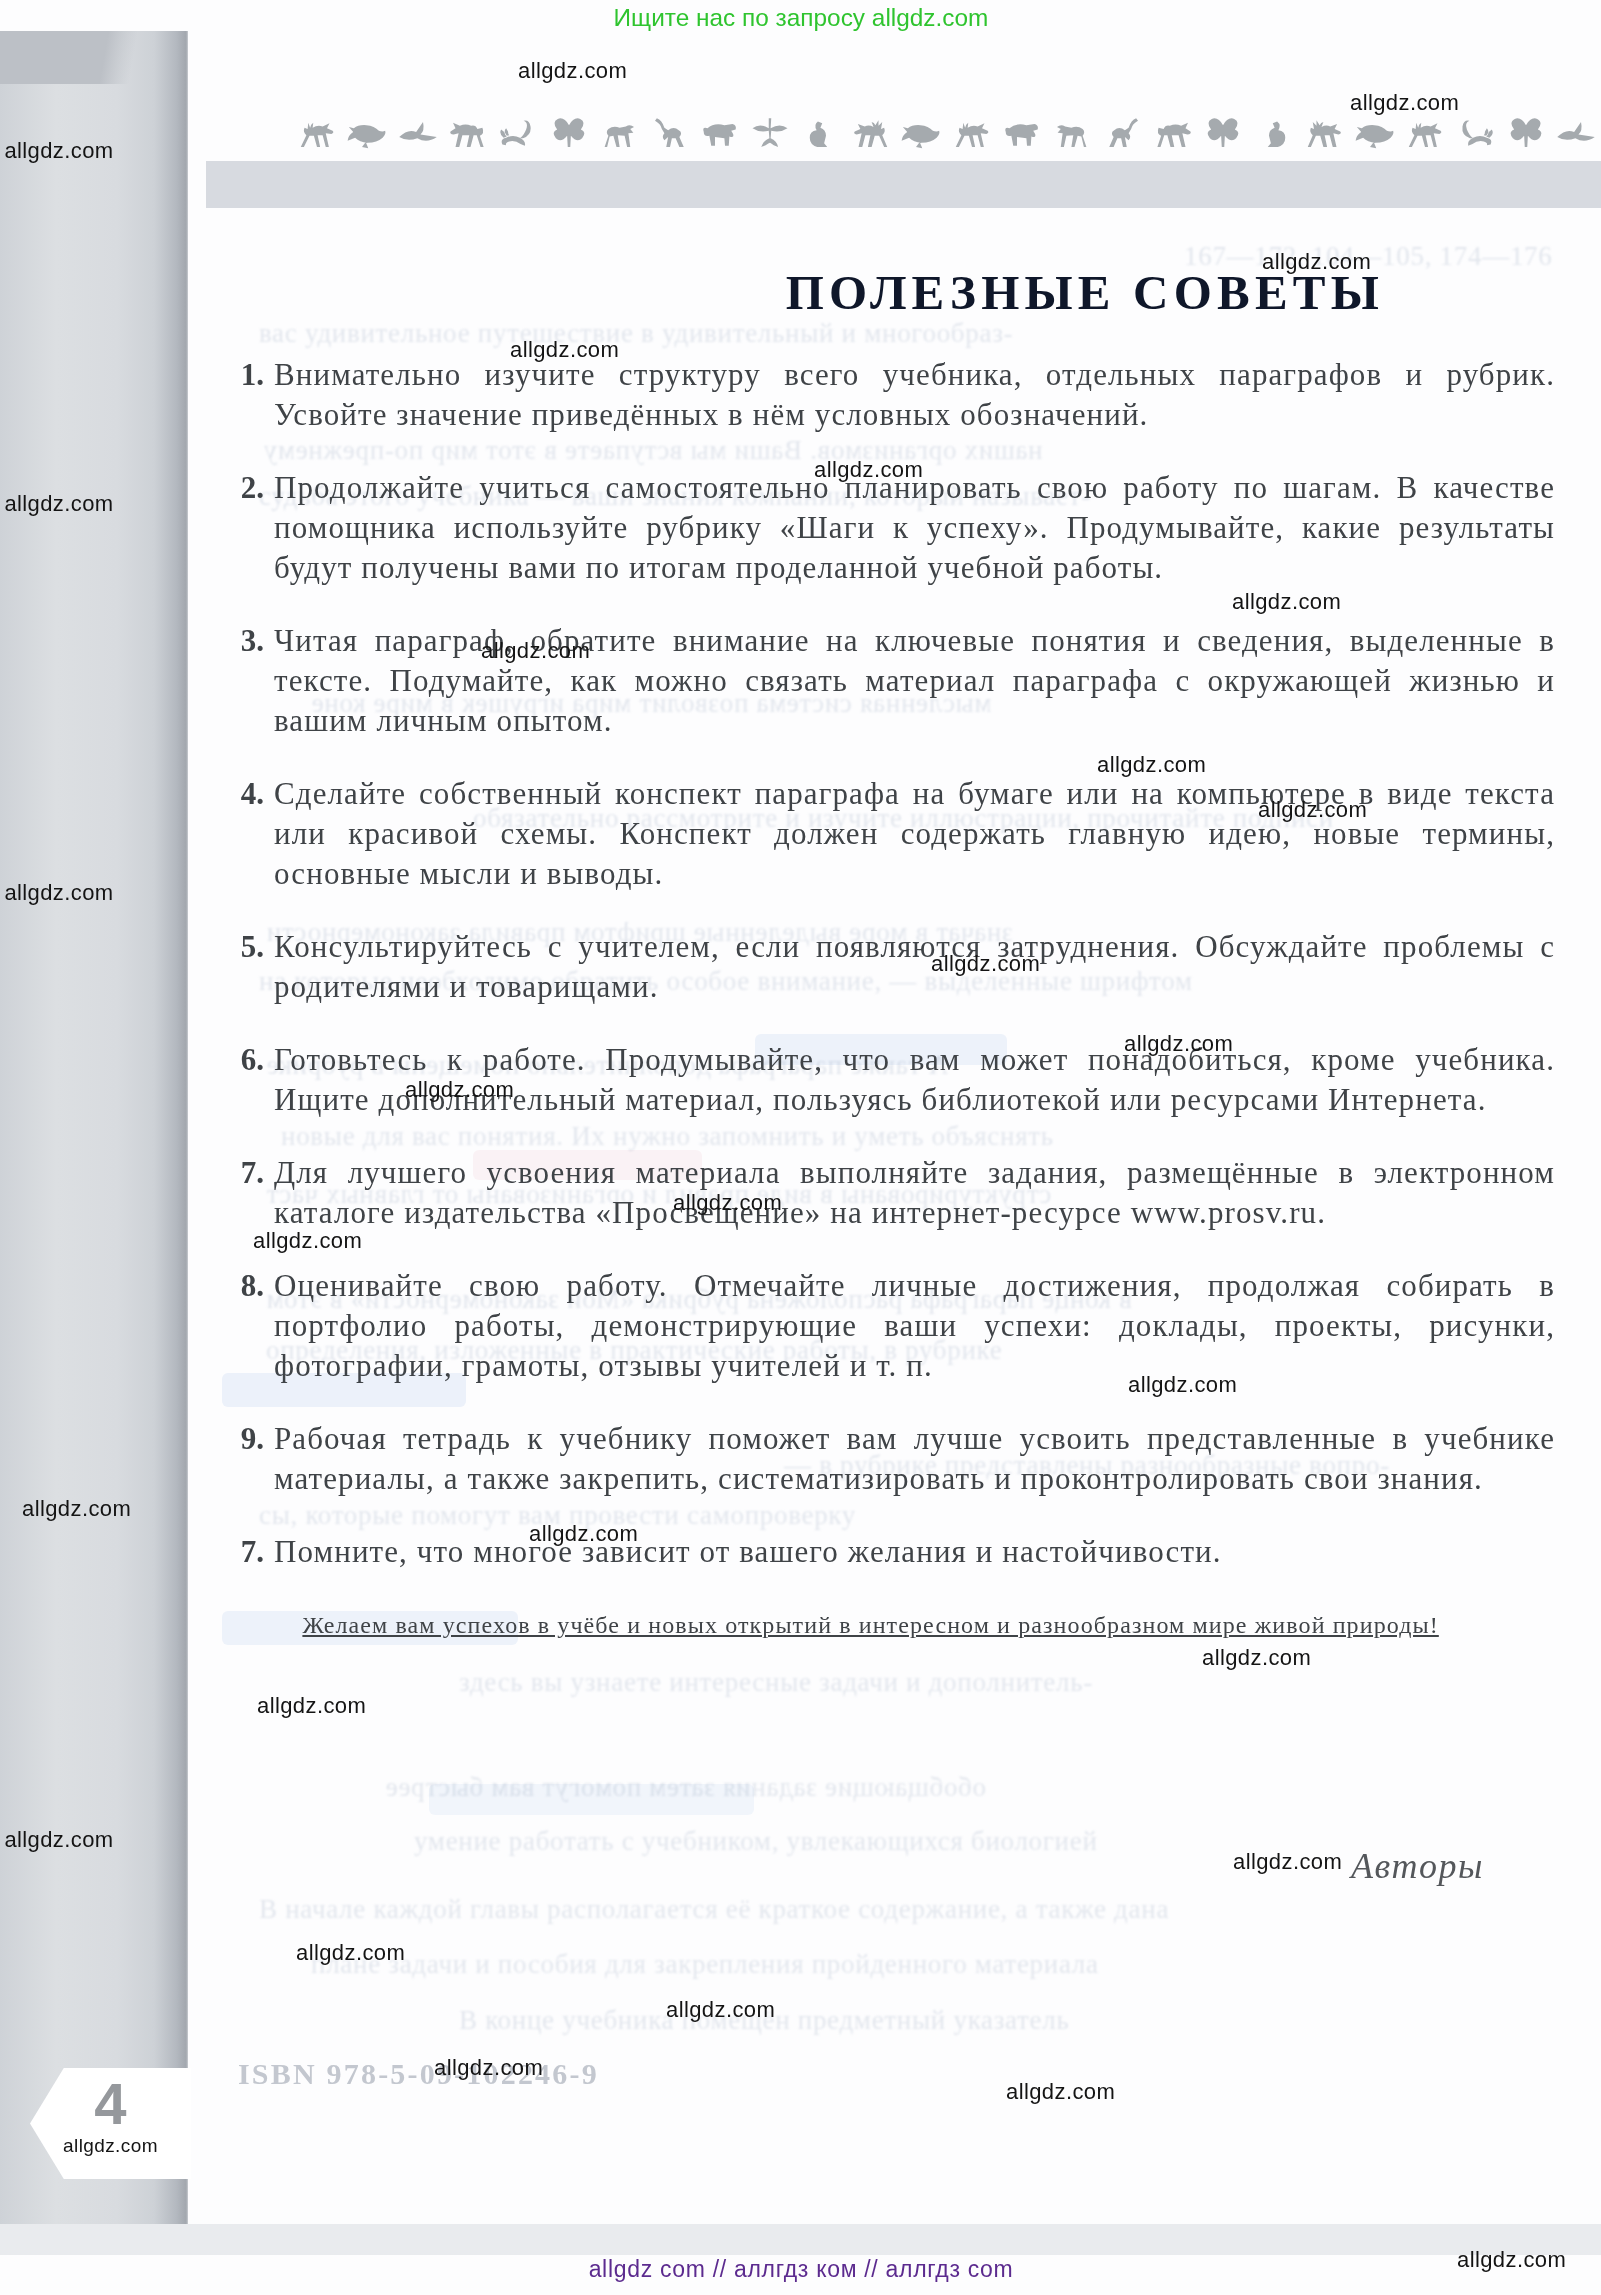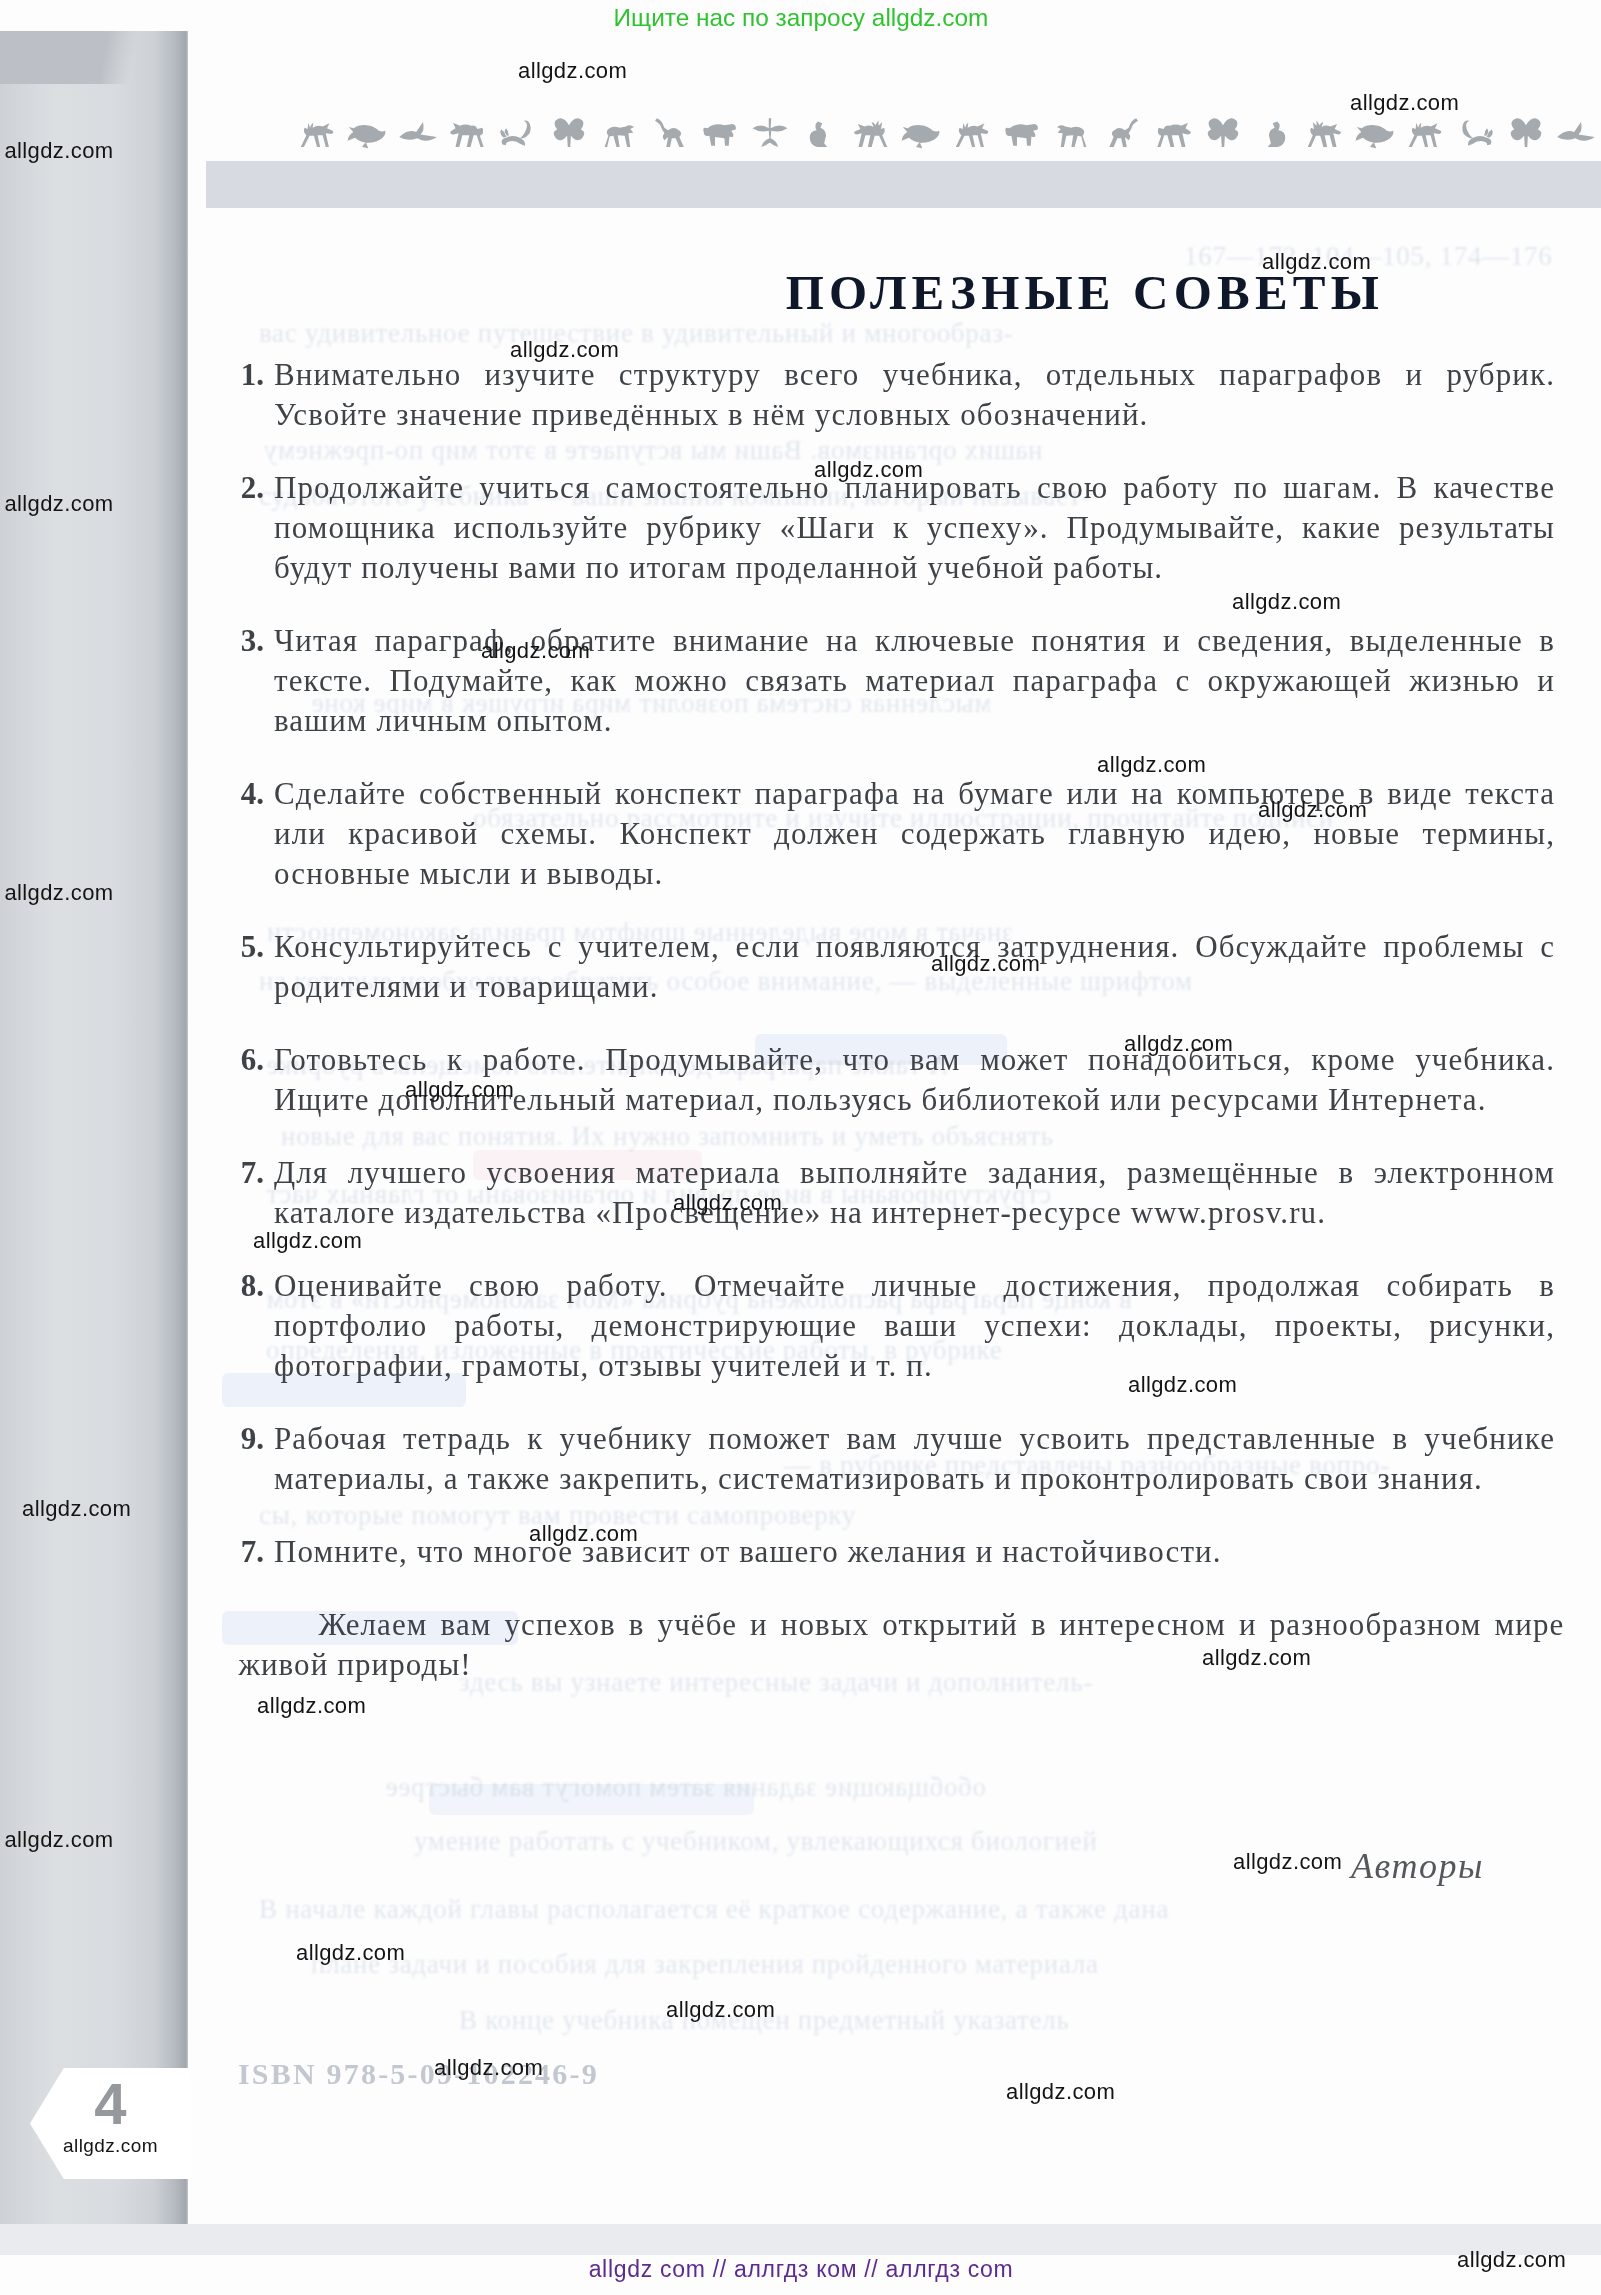--- a/index.html
+++ b/index.html
@@ -43,22 +43,23 @@
     position:relative;padding-left:59px;margin:0 0 33px 0;
     font-size:31px;line-height:40px;letter-spacing:1.1px;
     text-align:justify;
   }
   .tip .num{
     position:absolute;left:0;top:0;width:49px;text-align:right;font-weight:700;
     letter-spacing:0;
   }
   .closing{
     position:relative;padding-left:7.4px;text-indent:80px;width:1326px;
-    font-size:31px;line-height:40px;letter-spacing:1.1px;text-align:justify;
-    margin:16px;
+    font-size:24px;line-height:40px;letter-spacing:1.1px;text-align:justify;
+    margin:0;
+    text-decoration:underline;
   }
   .authors{
     position:absolute;left:1351px;top:1845px;
     font-style:italic;font-size:36px;color:#54575b;letter-spacing:1.5px;font-family:Liberation Serif, serif;
   }
 
   
   .wm{
     position:absolute;font-family:"Liberation Sans",sans-serif;
     font-size:22px;color:#141414;white-space:nowrap;letter-spacing:0.4px;

